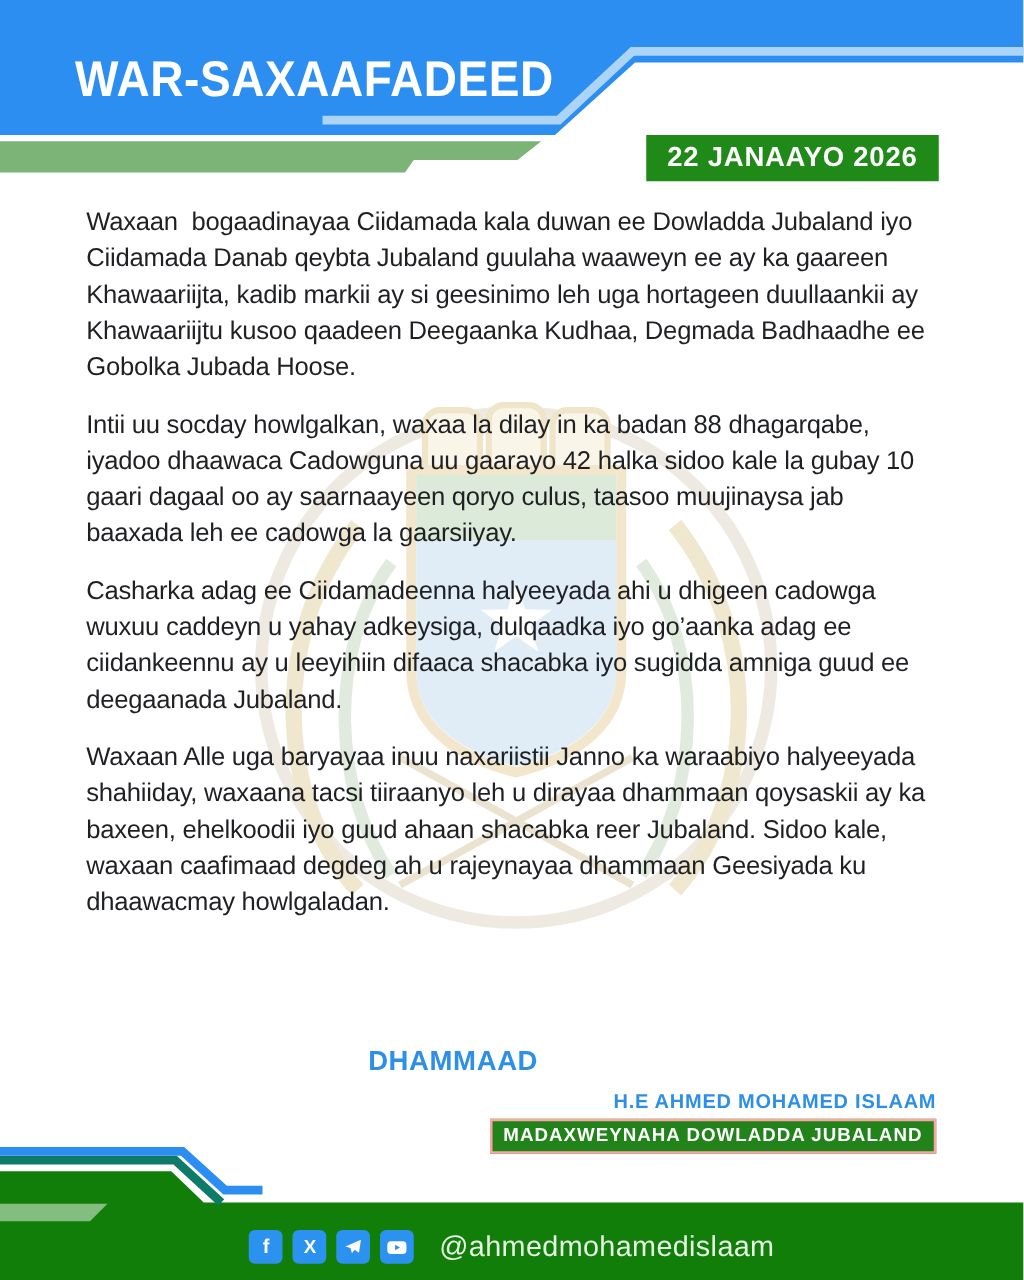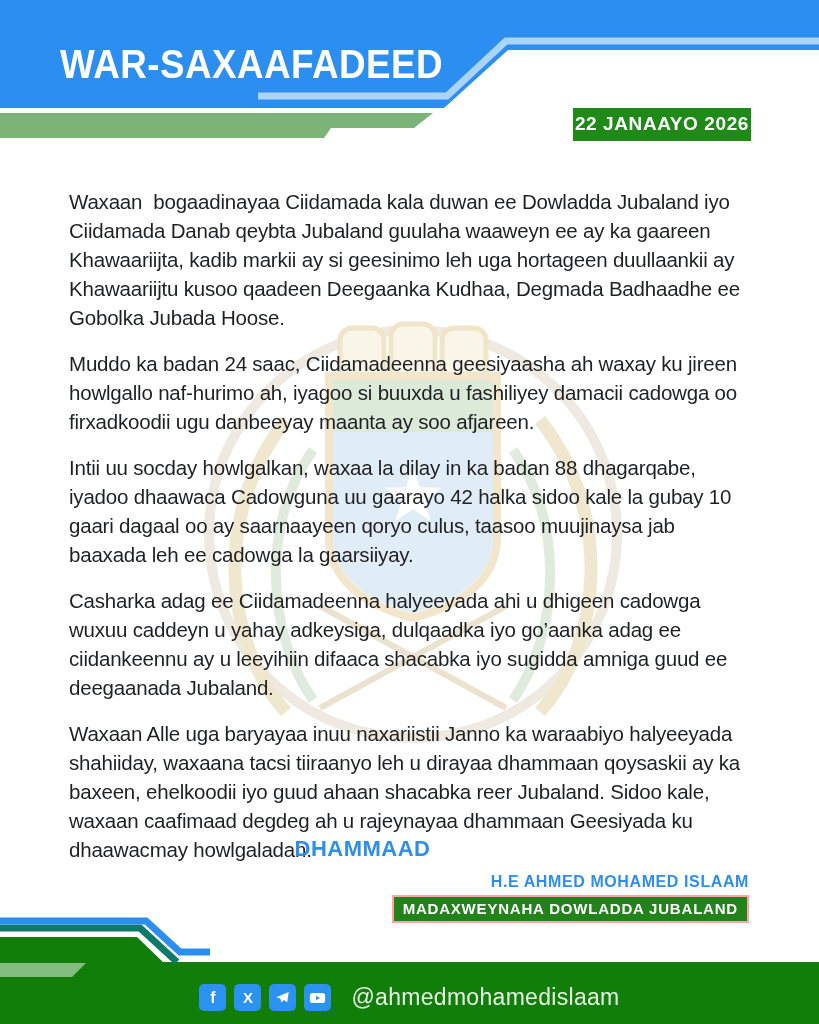--- a/index.html
+++ b/index.html
@@ -16,29 +16,29 @@
   .page-title{
     position:absolute;left:60px;top:42px;z-index:4;
     color:#ffffff;font-size:40px;font-weight:bold;line-height:44px;
     letter-spacing:0.5px;
     transform:scaleX(0.92);transform-origin:left center;
     white-space:nowrap;
   }
   .date-badge{
     position:absolute;right:68px;top:108px;z-index:4;
     background:#1f8a17;color:#ffffff;
-    font-size:19px;font-weight:bold;letter-spacing:0.6px;
-    padding:5px 2px 6px;
+    font-size:22px;font-weight:bold;letter-spacing:0.6px;
+    padding:5px 17px 6px;
     white-space:nowrap;
   }
   
   .watermark{position:absolute;left:168px;top:312px;z-index:0;opacity:0.5;pointer-events:none;}
   
   .body-text{
-    position:absolute;left:69px;top:163px;width:686px;z-index:2;margin-top:24px;
+    position:absolute;left:69px;top:163px;width:686px;z-index:2;
   }
   .body-text p{
     margin:0 0 17px 0;
     font-size:20.5px;line-height:29px;
     color:#1f2023;
     white-space:pre-wrap;
     letter-spacing:-0.2px;
   }
   .end-label{
     position:absolute;left:0;top:836px;width:725px;z-index:2;
@@ -108,21 +108,20 @@
     <polygon points="0,0 819,0 819,50 508,50 444,108 0,108" fill="#2b8ef0"></polygon>
     <path d="M819,41 H506 L447,96 H258" fill="none" stroke="#abd4f6" stroke-width="7"></path>
     <polygon points="0,113 433,113 414,128 331,128 324,138 0,138" fill="#7cb478"></polygon>
   </svg>
 
   <div class="page-title">WAR-SAXAAFADEED</div>
   <div class="date-badge">22 JANAAYO 2026</div>
 
   <div class="body-text">
     <p>Waxaan  bogaadinayaa Ciidamada kala duwan ee Dowladda Jubaland iyo Ciidamada Danab qeybta Jubaland guulaha waaweyn ee ay ka gaareen Khawaariijta, kadib markii ay si geesinimo leh uga hortageen duullaankii ay Khawaariijtu kusoo qaadeen Deegaanka Kudhaa, Degmada Badhaadhe ee Gobolka Jubada Hoose.</p>
-    <p>Muddo ka badan 24 saac, Ciidamadeenna geesiyaasha ah waxay ku jireen howlgallo naf-hurimo ah, iyagoo si buuxda u fashiliyey damacii cadowga oo firxadkoodii ugu danbeeyay maanta ay soo afjareen.</p>
     <p>Intii uu socday howlgalkan, waxaa la dilay in ka badan 88 dhagarqabe,  iyadoo dhaawaca Cadowguna uu gaarayo 42 halka sidoo kale la gubay 10 gaari dagaal oo ay saarnaayeen qoryo culus, taasoo muujinaysa jab baaxada leh ee cadowga la gaarsiiyay.</p>
     <p>Casharka adag ee Ciidamadeenna halyeeyada ahi u dhigeen cadowga wuxuu caddeyn u yahay adkeysiga, dulqaadka iyo go’aanka adag ee ciidankeennu ay u leeyihiin difaaca shacabka iyo sugidda amniga guud ee deegaanada Jubaland.</p>
     <p>Waxaan Alle uga baryayaa inuu naxariistii Janno ka waraabiyo halyeeyada shahiiday, waxaana tacsi tiiraanyo leh u dirayaa dhammaan qoysaskii ay ka baxeen, ehelkoodii iyo guud ahaan shacabka reer Jubaland. Sidoo kale, waxaan caafimaad degdeg ah u rajeynayaa dhammaan Geesiyada ku dhaawacmay howlgaladan.</p>
   </div>
 
   <div class="end-label">DHAMMAAD</div>
 
   <div class="signature">
     <div class="signatory-name">H.E AHMED MOHAMED ISLAAM</div>
     <div class="signatory-title">MADAXWEYNAHA DOWLADDA JUBALAND</div>

